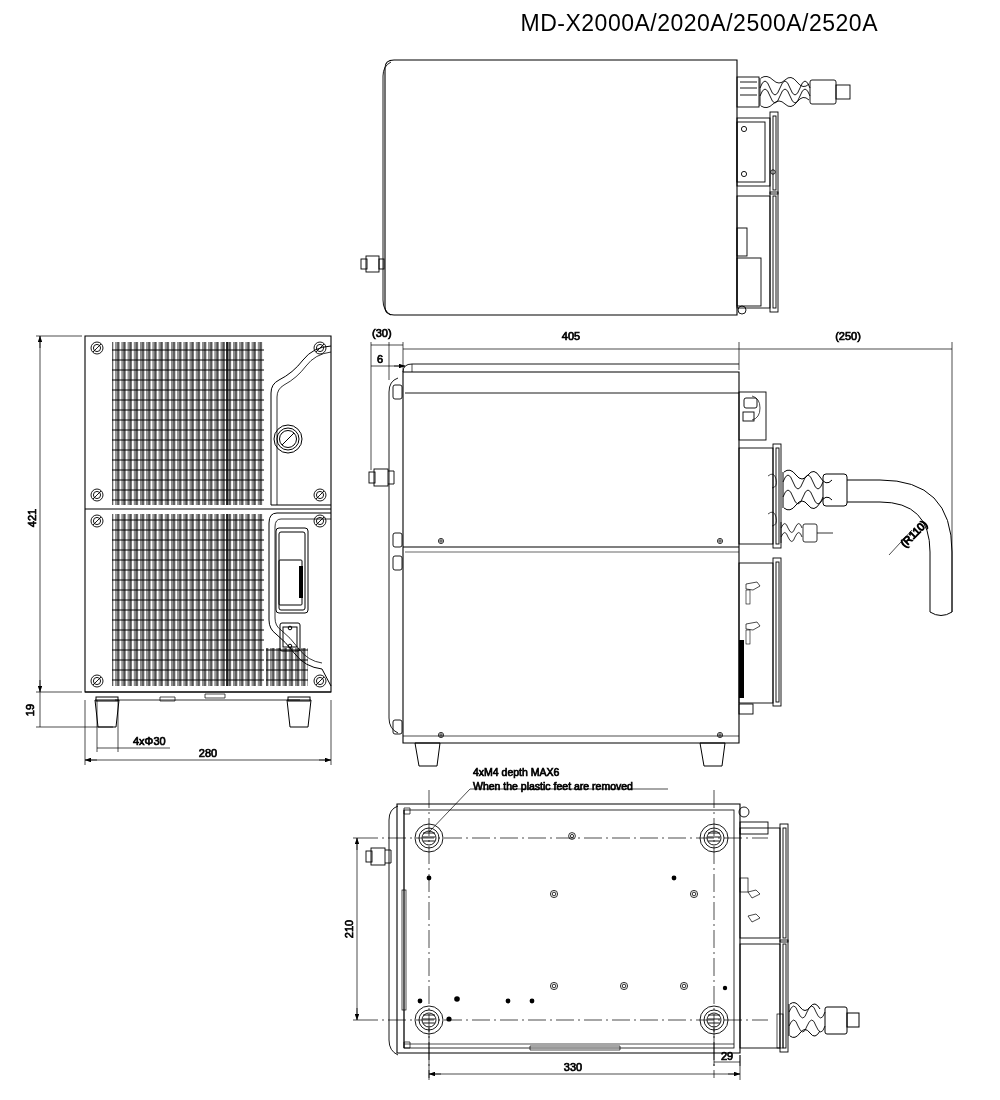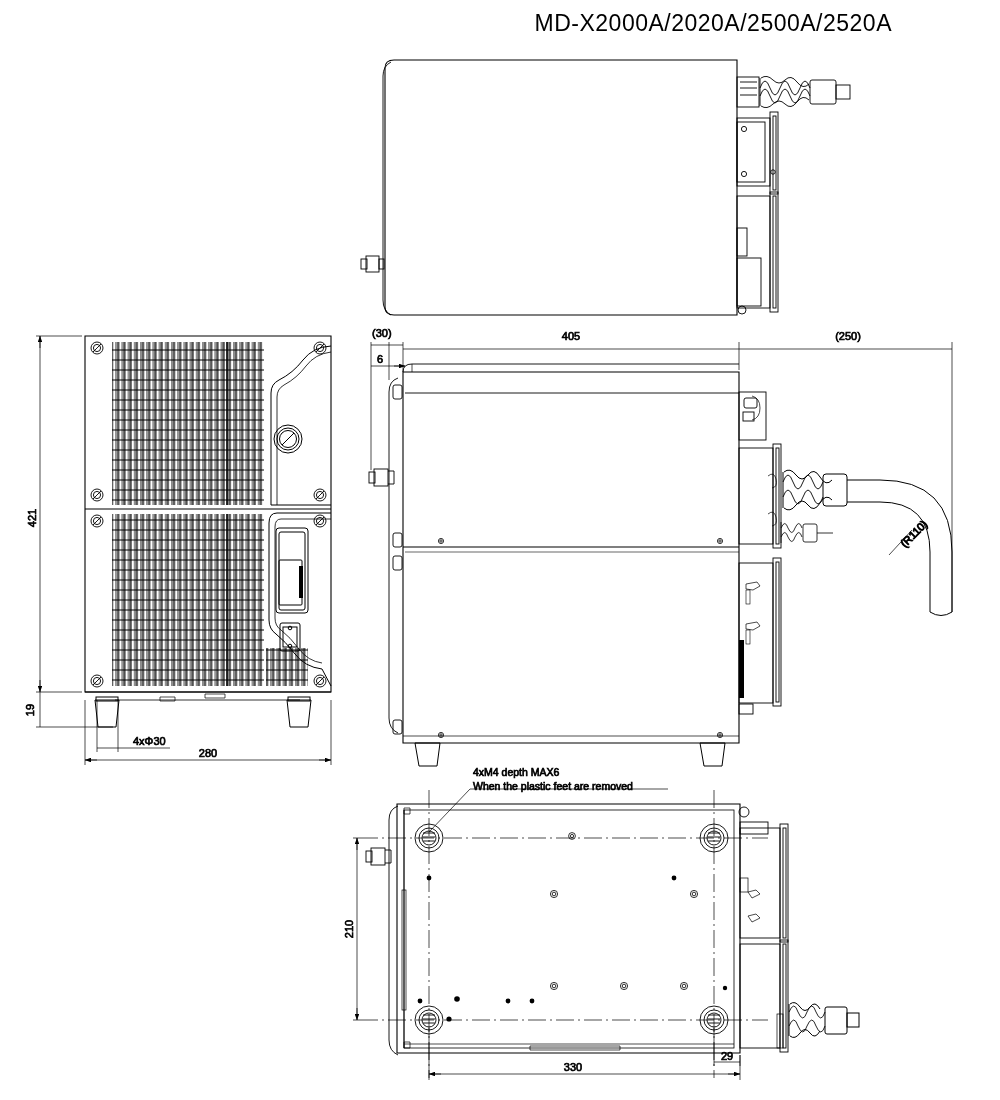--- a/index.html
+++ b/index.html
@@ -4,21 +4,21 @@
 <title>Technical Drawing</title>
 <style>
   html,body{margin:0;padding:0;background:#ffffff;}
   body{
     width:1000px;height:1100px;
     font-family:"Liberation Sans", sans-serif;
     color:#000;
     overflow:hidden;
     position:relative;
   }
-  #sheet{position:relative;width:892px;height:1100px;padding-left:14px;}
+  #sheet{position:relative;width:892px;height:1100px;}
   #title{
     position:absolute;
     right:14px;top:10px;
     font-size:23px;
     letter-spacing:0.5px;
     white-space:nowrap;
   }
   svg{position:absolute;left:0;top:0;}
   .dimtext{font-family:"Liberation Sans", sans-serif;font-size:11px;fill:#000;}
   .notetext{font-family:"Liberation Sans", sans-serif;font-size:10.5px;fill:#000;}

